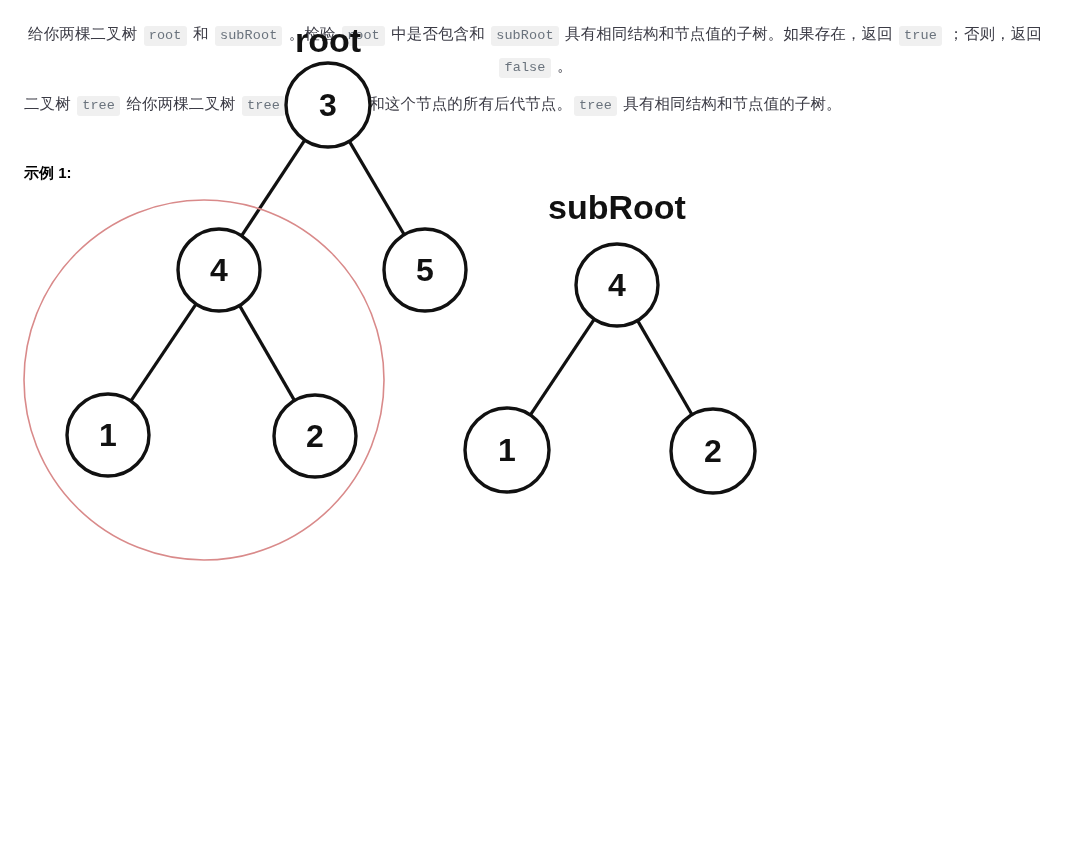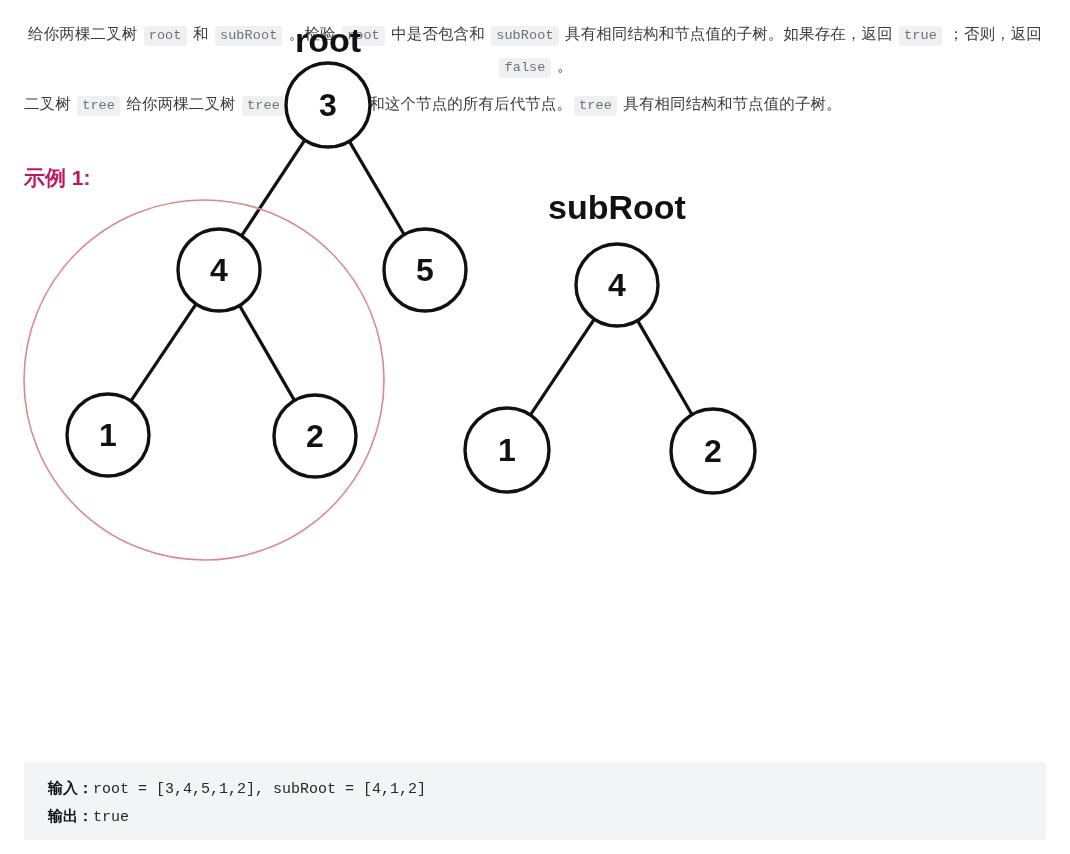--- a/index.html
+++ b/index.html
@@ -41,23 +41,23 @@
     padding: 2px 5px 3px 5px;
     border-radius: 3px;
     margin: 0 2px;
     white-space: nowrap;
   }
 
   .example-title {
     position: absolute;
     left: 24px;
     top: 164px;
-    font-size: 21px;
+    font-size: 15px;
     font-weight: bold;
-    color: #be185d;
+    color: #000000;
   }
 
   .figure {
     position: absolute;
     left: 0px;
     top: 195px;
     width: 820px;
     height: 570px;
   }
 
@@ -144,16 +144,14 @@
             <text x="713" y="646" text-anchor="middle" dominant-baseline="central" class="node-text" font-size="32" font-weight="bold" fill="#111111">2</text>
           </g>
         </g>
       <g id="svg-labels">
           <text x="328" y="247" text-anchor="middle" class="tree-label" font-size="34" font-weight="bold" fill="#111111">root</text>
           <text x="617" y="414" text-anchor="middle" class="tree-label" font-size="34" font-weight="bold" fill="#111111">subRoot</text>
         </g>
     </svg>
   </div>
 
-  <div class="codeblock"><span class="lbl">输入：</span><span>root = [3,4,5,1,2], subRoot = [4,1,2]</span>
-<span class="lbl">输出：</span><span>true</span></div>
 
 </div>
 
 </body></html>

